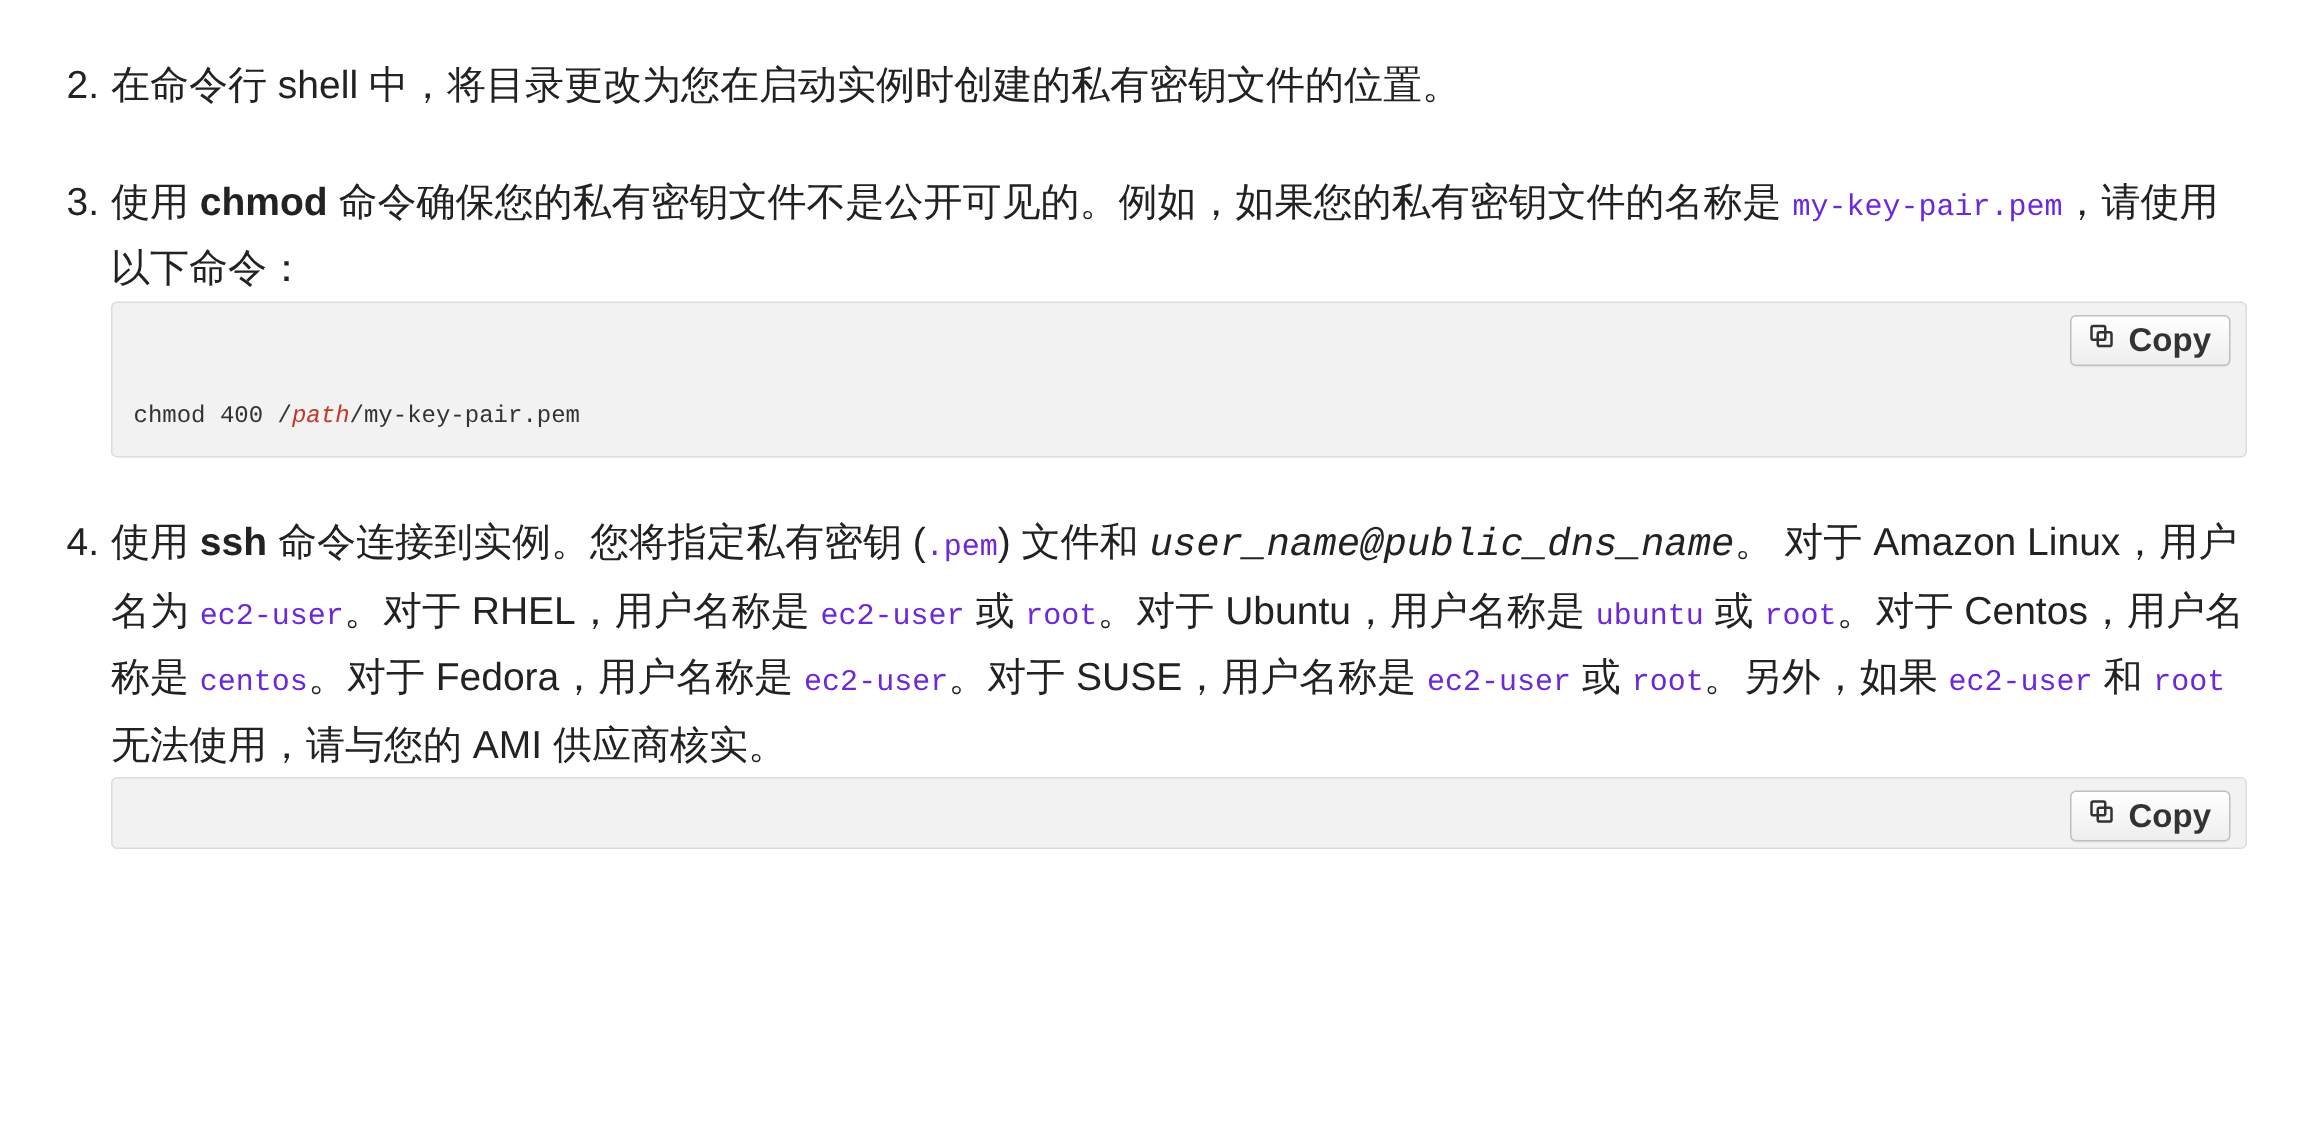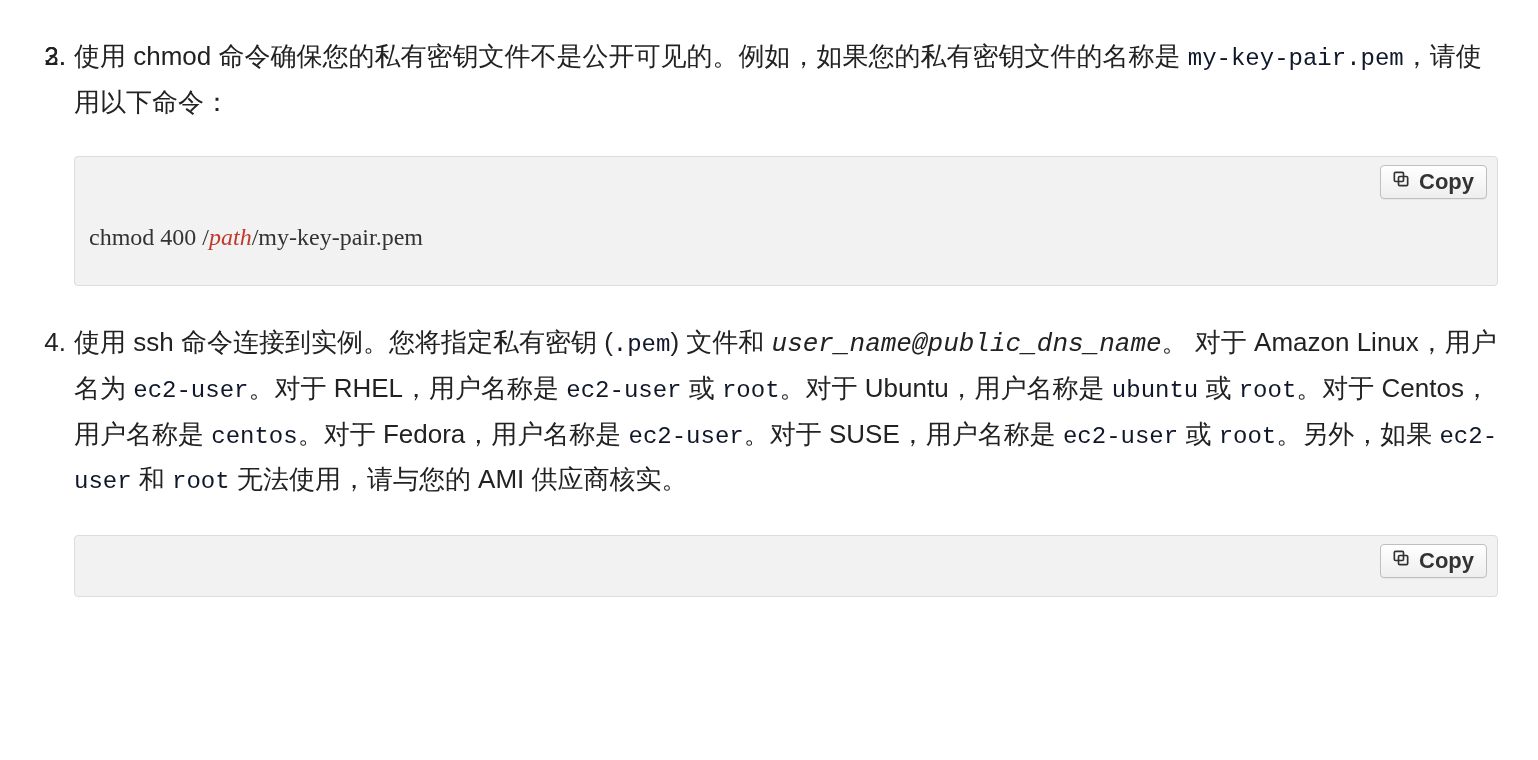--- a/index.html
+++ b/index.html
@@ -23,39 +23,38 @@
     padding-left: 44px;
     margin-top: 34px;
   }
   ol.main-list > li > .num {
     position: absolute;
     left: 0;
     top: 0;
     width: 36px;
     text-align: right;
   }
-  .bold { font-weight: 400; }
+  .bold { font-weight: 700; }
   code.inline {
     font-family: ui-monospace, SFMono-Regular, Menlo, Monaco, Consolas, "Courier New", monospace;
-    font-size: 24px;
-    color: #0f172a;
+    font-size: 20px;
+    color: #6d28d9;
   }
   .italic { font-style: italic; font-family: Liberation Mono, monospace; }
   .codeblock {
     position: relative;
-    margin-top: 32px;
     background: #f2f2f2;
     border: 1px solid #dcdcdc;
     border-radius: 4px;
-    padding: 30px 14px 30px 14px;
+    padding: 30px 14px 16px 14px;
   }
   .codeblock pre {
     margin: 34px 0 0 0;
-    font-family: Liberation Serif, serif;
-    font-size: 24px;
+    font-family: Liberation Mono, monospace;
+    font-size: 16px;
     line-height: 1.4;
     color: #333;
     white-space: pre;
     overflow-x: auto;
   }
   .codeblock .replace {
     color: #c0392b;
     font-style: italic;
   }
   .copy-btn {
@@ -83,20 +82,21 @@
     fill: none;
   }
 </style>
 </head>
 <body>
 
 <ol class="main-list">
 
   <li>
     <span class="num">2.</span>
+    <span>在命令行 shell 中，将目录更改为您在启动实例时创建的私有密钥文件的位置。</span>
   </li>
 
   <li>
     <span class="num">3.</span>
     <span>
       <span>使用 </span><span class="bold">chmod</span><span> 命令确保您的私有密钥文件不是公开可见的。例如，如果您的私有密钥文件的名称是 </span><code class="inline">my-key-pair.pem</code><span>，请使用以下命令：</span>
     </span>
 
     <div class="codeblock">
       <button class="copy-btn">

